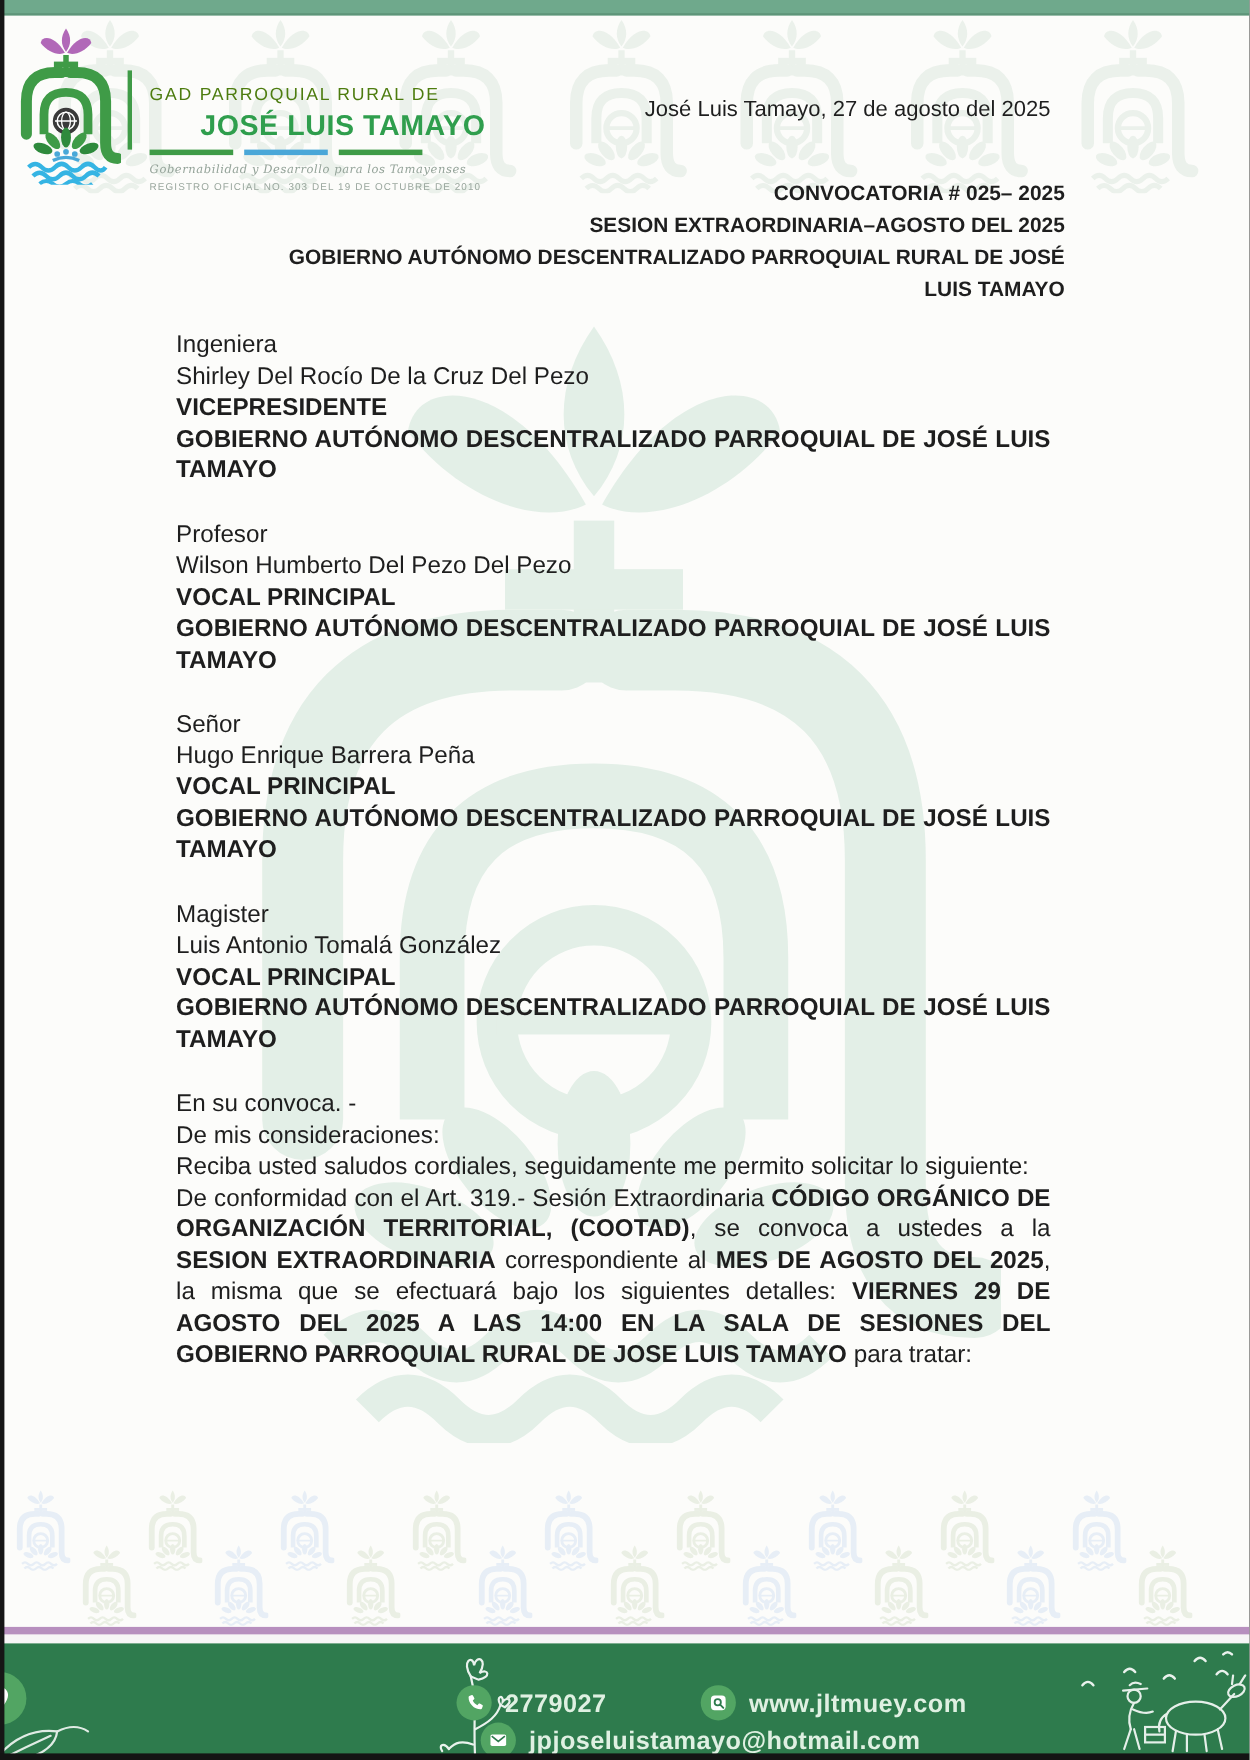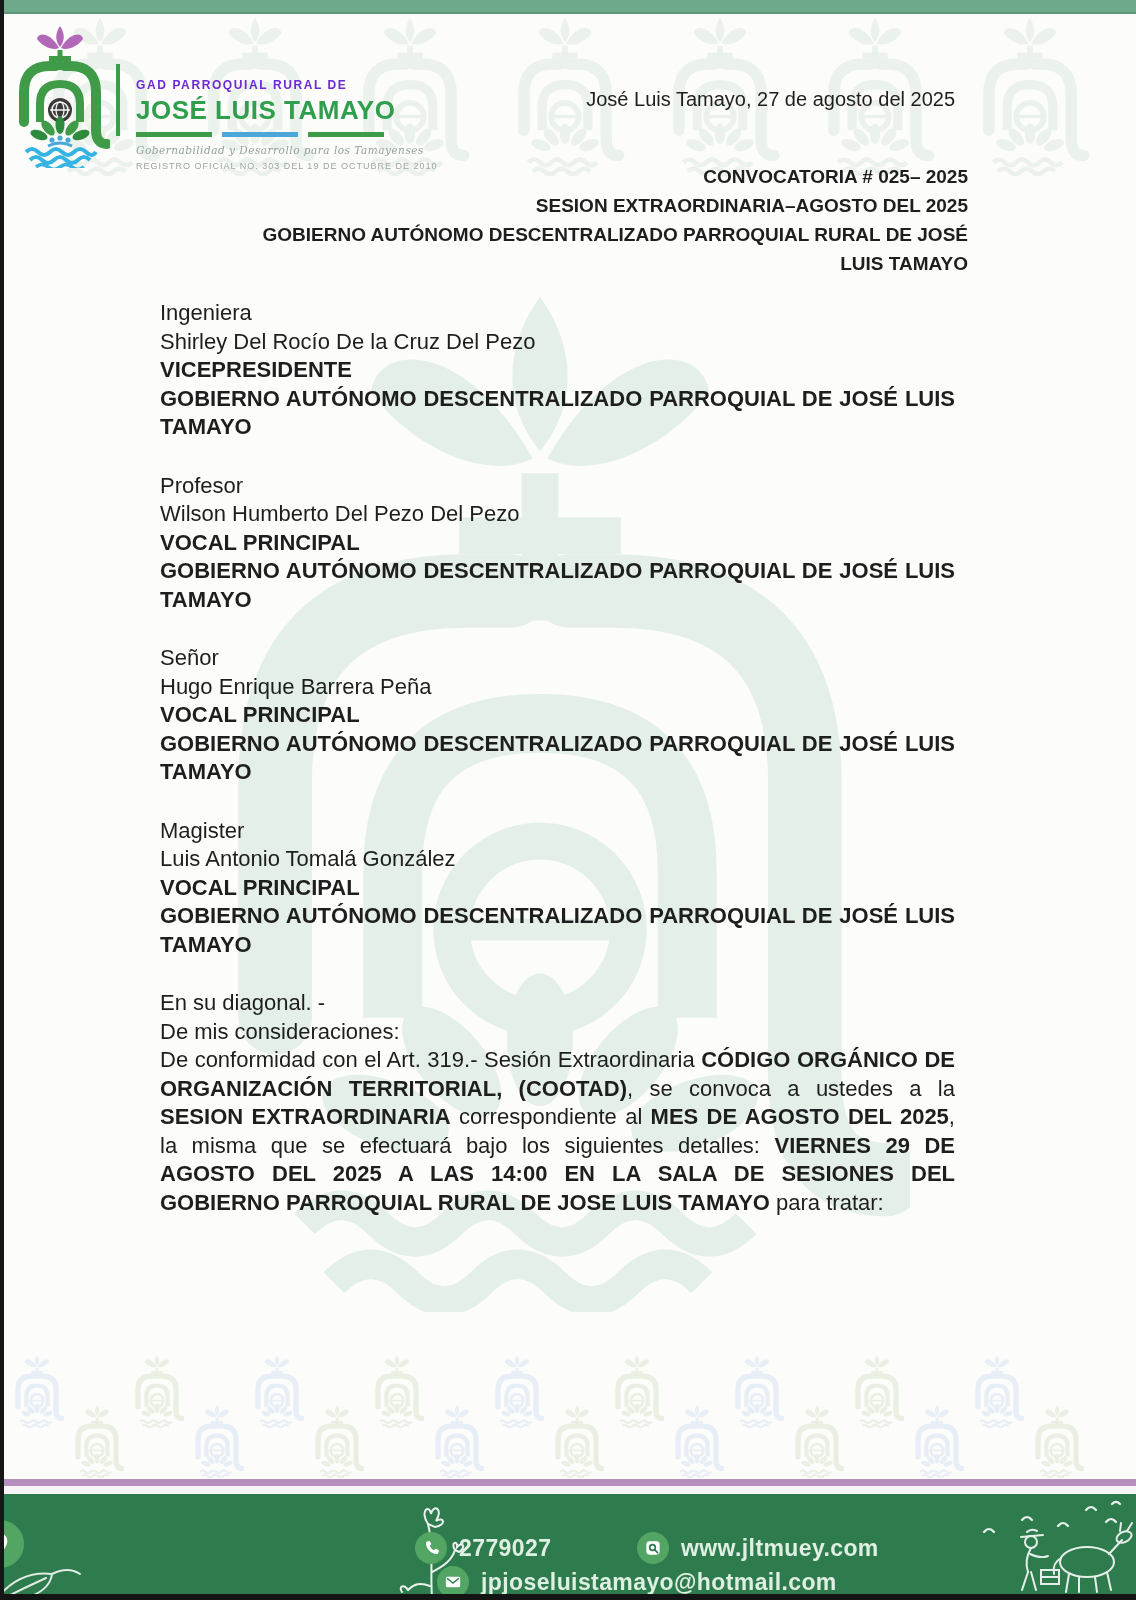--- a/index.html
+++ b/index.html
@@ -12,22 +12,22 @@
   .topbar{position:absolute;left:0;top:0;width:100%;height:12px;background:#6fa98c;
           border-bottom:2px solid #5e9579;z-index:5;}
   
   .wm-band-top{position:absolute;left:0;top:16px;z-index:0;}
   .wm-center{position:absolute;left:170px;top:282px;z-index:0;}
   .wm-band-low{position:absolute;left:0;top:1352px;z-index:0;}
   
   .logo{position:absolute;left:10px;top:22px;display:flex;z-index:2;}
   .logo-divider{width:4px;height:72px;background:#3f9b47;margin:42px 0 0 6px;}
   .logo-text{margin-left:16px;margin-top:56px;}
-  .org-type{font-size:12px;font-weight:700;letter-spacing:1.6px;color:#6d28d9;}
-  .org-name{font-size:26px;font-weight:700;letter-spacing:.5px;color:#2f9e4d;margin-top:3px;}
+  .org-type{font-size:16px;font-weight:400;letter-spacing:1.6px;color:#4d7c0f;}
+  .org-name{font-size:26px;font-weight:700;letter-spacing:.5px;color:#2f9e4d;margin-top:3px;padding-left:46px;}
   .logo-bars{display:flex;gap:10px;margin-top:6px;}
   .bar{height:5px;width:76px;}
   .bar.g{background:#3f9b47;} .bar.b{background:#4aa7d8;}
   .tagline{font-family:"DejaVu Serif",serif;font-style:italic;font-size:10.5px;color:#94a399;
            margin-top:7px;letter-spacing:.5px;}
   .registry{font-size:9px;color:#9aa79e;letter-spacing:1px;margin-top:5px;}
   
   .dateline{position:absolute;top:88px;right:181px;font-size:20px;z-index:2;}
   .title-block{position:absolute;left:148px;top:162px;width:820px;text-align:right;
                font-weight:700;font-size:19px;line-height:29px;z-index:2;}
@@ -203,22 +203,23 @@
       <p class="r-org">GOBIERNO AUTÓNOMO DESCENTRALIZADO PARROQUIAL DE JOSÉ LUIS TAMAYO</p>
     </div>
 
     <div class="recipient">
       <p class="r-title">Magister</p>
       <p class="r-name">Luis Antonio Tomalá González</p>
       <p class="r-role">VOCAL PRINCIPAL</p>
       <p class="r-org">GOBIERNO AUTÓNOMO DESCENTRALIZADO PARROQUIAL DE JOSÉ LUIS TAMAYO</p>
     </div>
 
-    <p class="salutation">En su diagonal. -</p>
+    <p class="salutation">En su convoca. -</p>
     <p class="greeting">De mis consideraciones:</p>
+    <p class="intro">Reciba usted saludos cordiales, seguidamente me permito solicitar lo siguiente:</p>
     <p class="main-par"><span>De conformidad con el Art. 319.- Sesión Extraordinaria </span><b>CÓDIGO ORGÁNICO DE ORGANIZACIÓN TERRITORIAL, (COOTAD)</b><span>, se convoca a ustedes a la </span><b>SESION EXTRAORDINARIA</b><span> correspondiente al </span><b>MES DE AGOSTO DEL 2025</b><span>, la misma que se efectuará bajo los siguientes detalles: </span><b>VIERNES 29 DE AGOSTO DEL 2025 A LAS 14:00 EN LA SALA DE SESIONES DEL GOBIERNO PARROQUIAL RURAL DE JOSE LUIS TAMAYO</b><span> para tratar:</span></p>
   </div>
 
   <div class="footer-purple"></div>
   <div class="footer-gap"></div>
   <div class="footer-green">
 
     <div class="f-pin icon-circle" style="width:48px;height:48px">
       <svg width="26" height="26" viewBox="0 0 30 30">
         <path fill="#ffffff" fill-rule="evenodd" d="M15,3 C10,3 6.5,7 6.5,11.5 C6.5,18 15,27 15,27 C15,27 23.5,18 23.5,11.5 C23.5,7 20,3 15,3 Z M15,15 a3.6,3.6 0 1 1 0,-7.2 a3.6,3.6 0 1 1 0,7.2 Z"></path>

